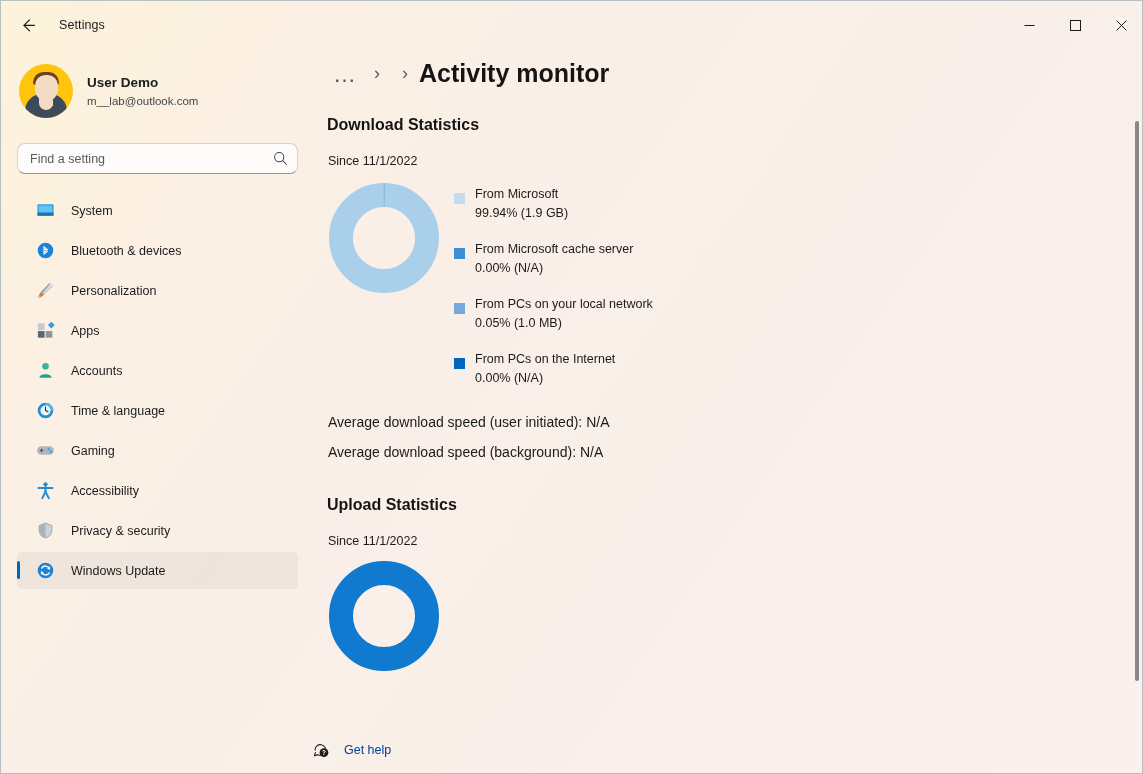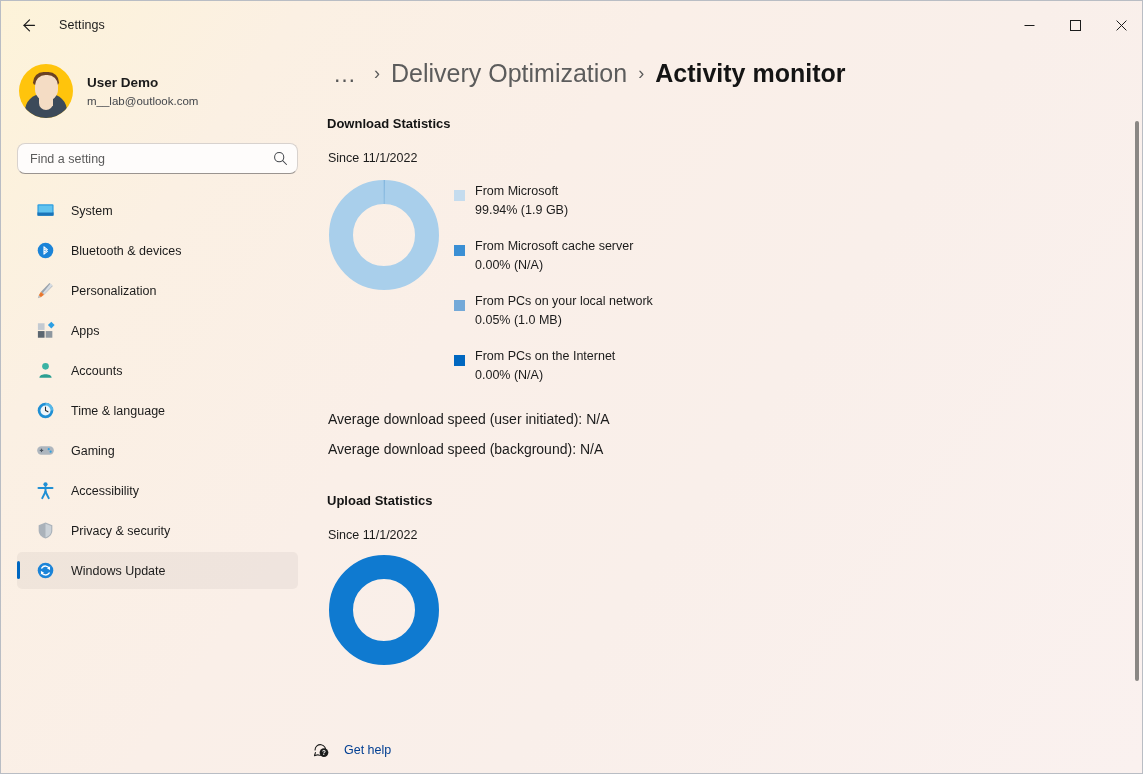--- a/index.html
+++ b/index.html
@@ -216,21 +216,21 @@
     color: #5c5c5c;
     cursor: pointer;
   }
   #bc-current {
     font-size: 25px;
     color: #141414;
     font-weight: bold;
   }
 
   .section-title {
-    font-size: 13px;
+    font-size: 16px;
     font-weight: bold;
     color: #141414;
     margin-left: 6px;
   }
   .since-label {
     font-size: 12.5px;
     color: #1b1b1b;
     margin-left: 7px;
   }
 
@@ -489,21 +489,20 @@
       </div>
 
     </div>
   </div>
 
   <div id="content">
 
     <div id="breadcrumb">
       <span id="bc-ellipsis">…</span>
       <span class="bc-sep">›</span>
-      <span id="bc-parent">Delivery Optimization</span>
       <span class="bc-sep">›</span>
       <span id="bc-current">Activity monitor</span>
     </div>
 
     <div style="margin-top:28px;">
       <div class="section-title">Download Statistics</div>
 
       <div class="since-label" style="margin-top:20px;">Since 11/1/2022</div>
 
       <div class="stats-row" style="margin-top:14px; margin-left:7px;">

